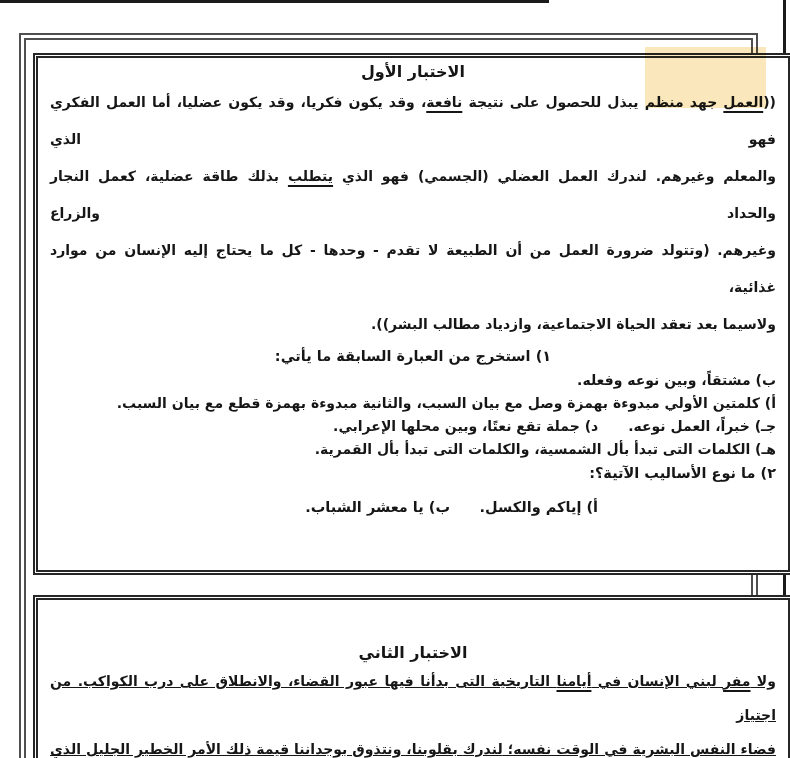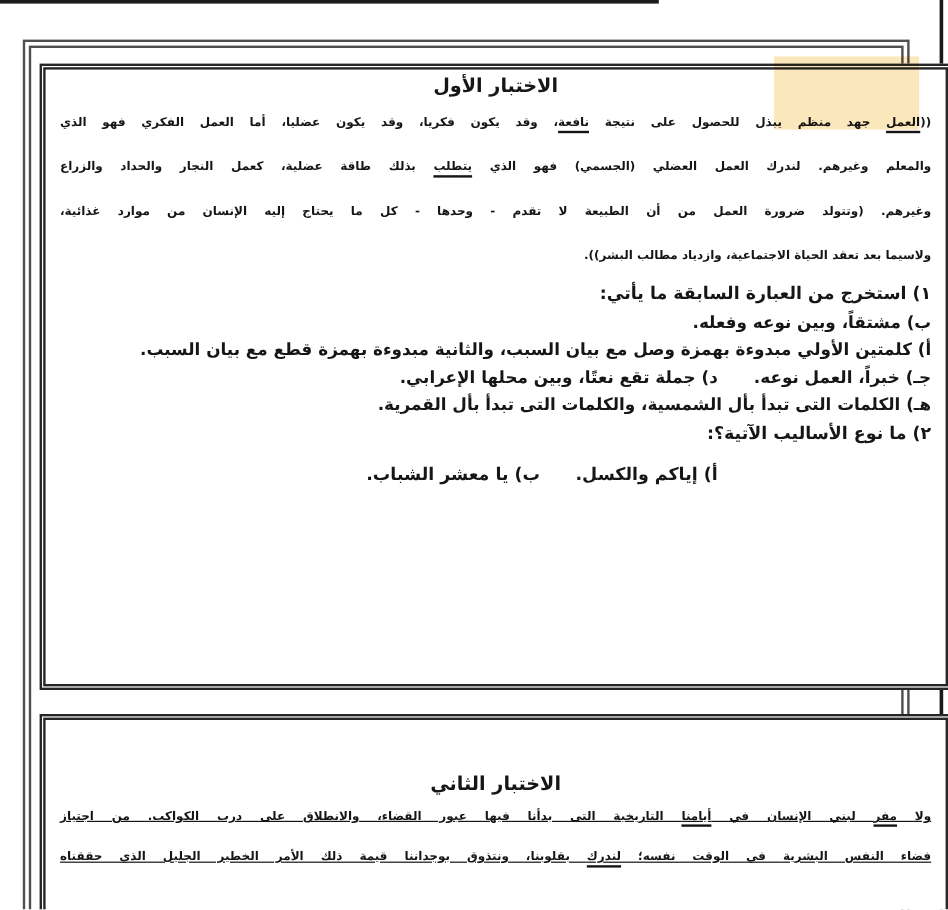--- a/index.html
+++ b/index.html
@@ -8,26 +8,26 @@
   .top-rule{position:absolute;left:0;top:0;width:549px;height:3px;background:#1b1b1b;}
   .right-rule{position:absolute;left:783px;top:0;width:3px;height:758px;background:#1b1b1b;}
   .outer-box{position:absolute;left:19px;top:33px;width:739px;height:760px;
              border:7px double #4f4f4f;box-sizing:border-box;}
   .test-box{position:absolute;left:33px;width:760px;border:5px double #262626;
             box-sizing:border-box;padding:2px 12px 0 12px;overflow:hidden;background:#fff;}
   #test1-box{top:53px;height:522px;}
   #test2-box{top:595px;height:180px;}
   .title{font-size:16px;line-height:24px;text-align:center;}
   .t2 .title{line-height:22px;margin-top:40px;}
-  .pline{font-size:10px;line-height:37px;text-align:justify;text-align-last:justify;}
+  .pline{font-size:14px;line-height:37px;text-align:justify;text-align-last:justify;}
   .pline.last{text-align:left;text-align-last:right;}
   .t2 .pline{line-height:34px;text-decoration:underline;}
   .u{text-decoration:underline;text-decoration-thickness:1.5px;text-underline-offset:4px;}
   .q{font-size:14.5px;line-height:26px;text-align:right;}
-  .q1{line-height:26px;}
+  .q1{line-height:26px;text-align:center;}
   .sub{font-size:14px;line-height:22px;text-align:right;}
   .sub.first{line-height:24px;}
   .subrow{display:flex;gap:30px;font-size:14px;line-height:23px;}
   .optrow{display:flex;padding-right:178px;font-size:14.5px;line-height:26px;}
   .optrow .col1{min-width:148px;}
   .optrow.r1{margin-top:8px;}
   .highlight{position:absolute;left:645px;top:47px;width:121px;height:61px;
              background:#f3c96a;opacity:0.45;mix-blend-mode:multiply;pointer-events:none;z-index:5;}
 </style>
 </head>

